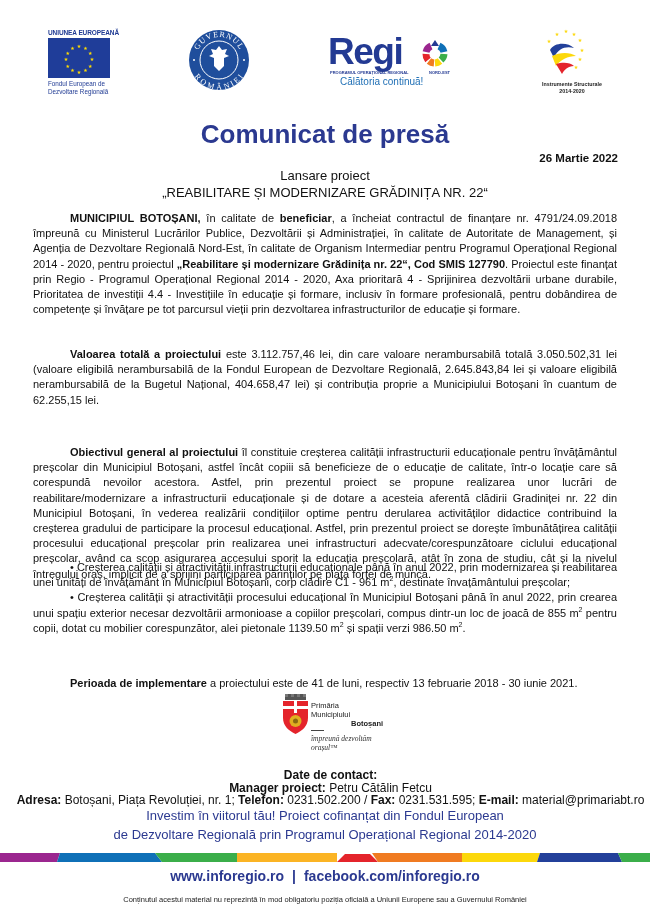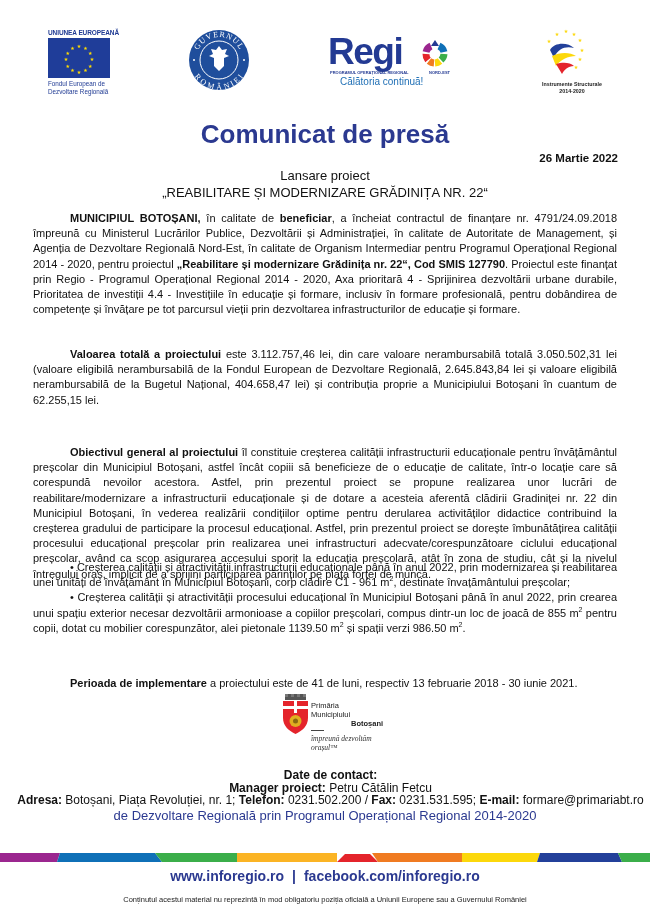--- a/index.html
+++ b/index.html
@@ -197,24 +197,25 @@
   <div class="pm-line"></div>
   <div class="pm-motto">
     <div>împreună dezvoltăm</div>
     <div>orașul™</div>
   </div>
 </div>
 
 <div class="contact">
   <div><b>Date de contact:</b></div>
   <div><b>Manager proiect:</b><span> Petru Cătălin Fetcu</span></div>
-  <div><b>Adresa:</b><span> Botoșani, Piața Revoluției, nr. 1;  </span><b>Telefon:</b><span> 0231.502.200 / </span><b>Fax:</b><span> 0231.531.595; </span><b>E-mail:</b><span> formare@primariabt.ro</span></div>
+  <div><b>Adresa:</b><span> Botoșani, Piața Revoluției, nr. 1;  </span><b>Telefon:</b><span> 0231.502.200 / </span><b>Fax:</b><span> 0231.531.595; </span><b>E-mail:</b><span> material@primariabt.ro</span></div>
 </div>
 
 <div class="invest">
+  <div>Investim în viitorul tău! Proiect cofinanțat din Fondul European</div>
   <div>de Dezvoltare Regională prin Programul Operațional Regional 2014-2020</div>
 </div>
 
 <svg class="colorbar" width="650" height="9" viewBox="0 0 650 9">
   <polygon points="0,0 60,0 57,9 0,9" fill="#9b268f"></polygon>
   <polygon points="60,0 155,0 162,9 57,9" fill="#0f70b7"></polygon>
   <polygon points="155,0 237,0 237,9 162,9" fill="#3bae4a"></polygon>
   <polygon points="237,0 337,0 337,9 237,9" fill="#fbb424"></polygon>
   <polygon points="337,9 345,1 370,1 378,9" fill="#e4242b"></polygon>
   <polygon points="372,0 462,0 462,9 378,9" fill="#f07b21"></polygon>

